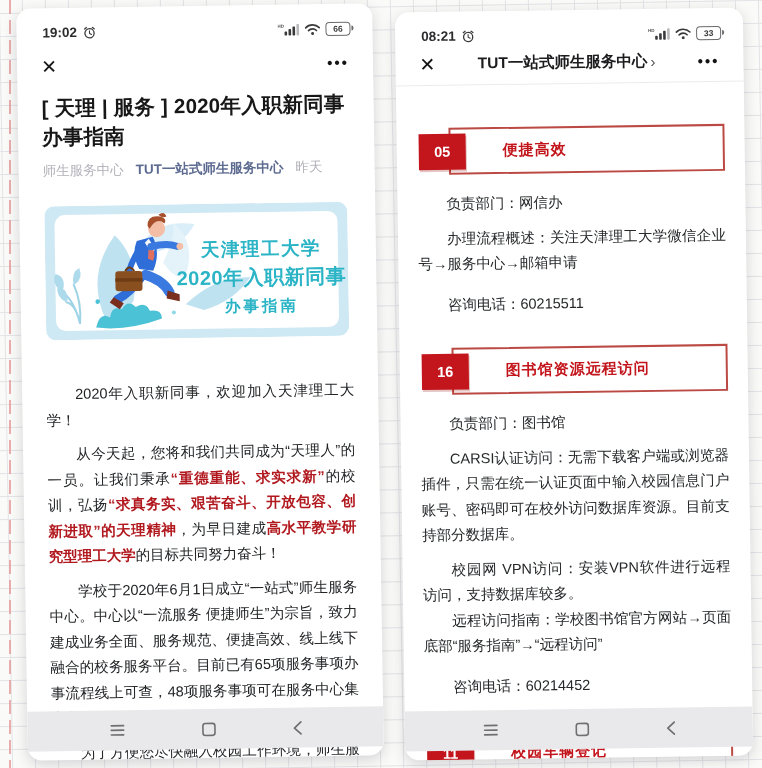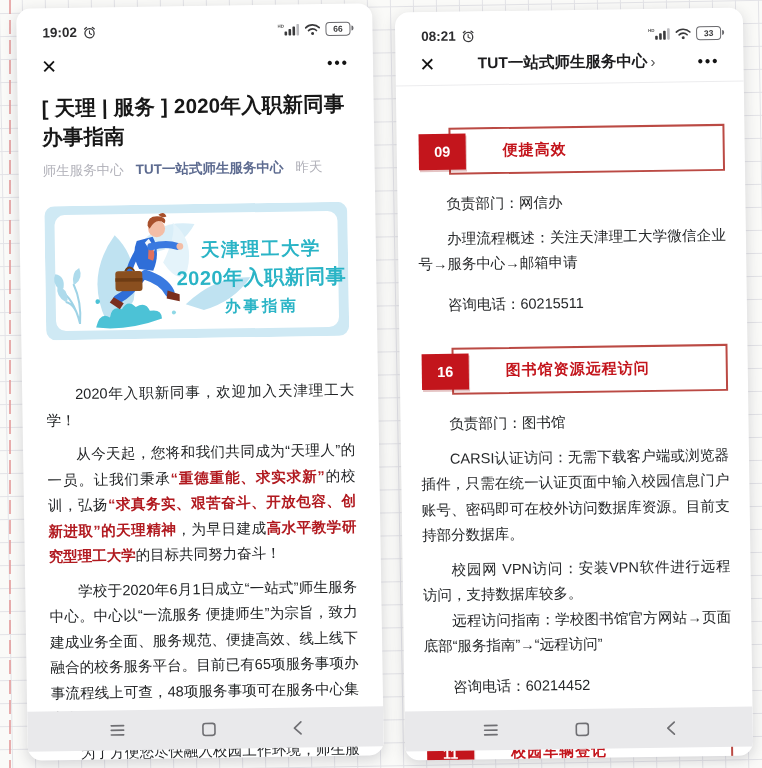--- a/index.html
+++ b/index.html
@@ -236,21 +236,21 @@
     <span class="hd-title">
       <span>TUT一站式师生服务中心</span>
       <span class="chev">›</span>
     </span>
     <span class="more">•••</span>
   </div>
 
   <div class="content-r">
 
     <div class="secbox firstbox">
-      <span class="badge">09</span>
+      <span class="badge">05</span>
       <span class="sec-title">便捷高效</span>
     </div>
     <p class="pr lead">负责部门：网信办</p>
     <p class="pr">办理流程概述：关注天津理工大学微信企业号→服务中心→邮箱申请</p>
     <p class="pr phone-line">咨询电话：60215511</p>
 
     <div class="secbox">
       <span class="badge">16</span>
       <span class="sec-title">图书馆资源远程访问</span>
     </div>

